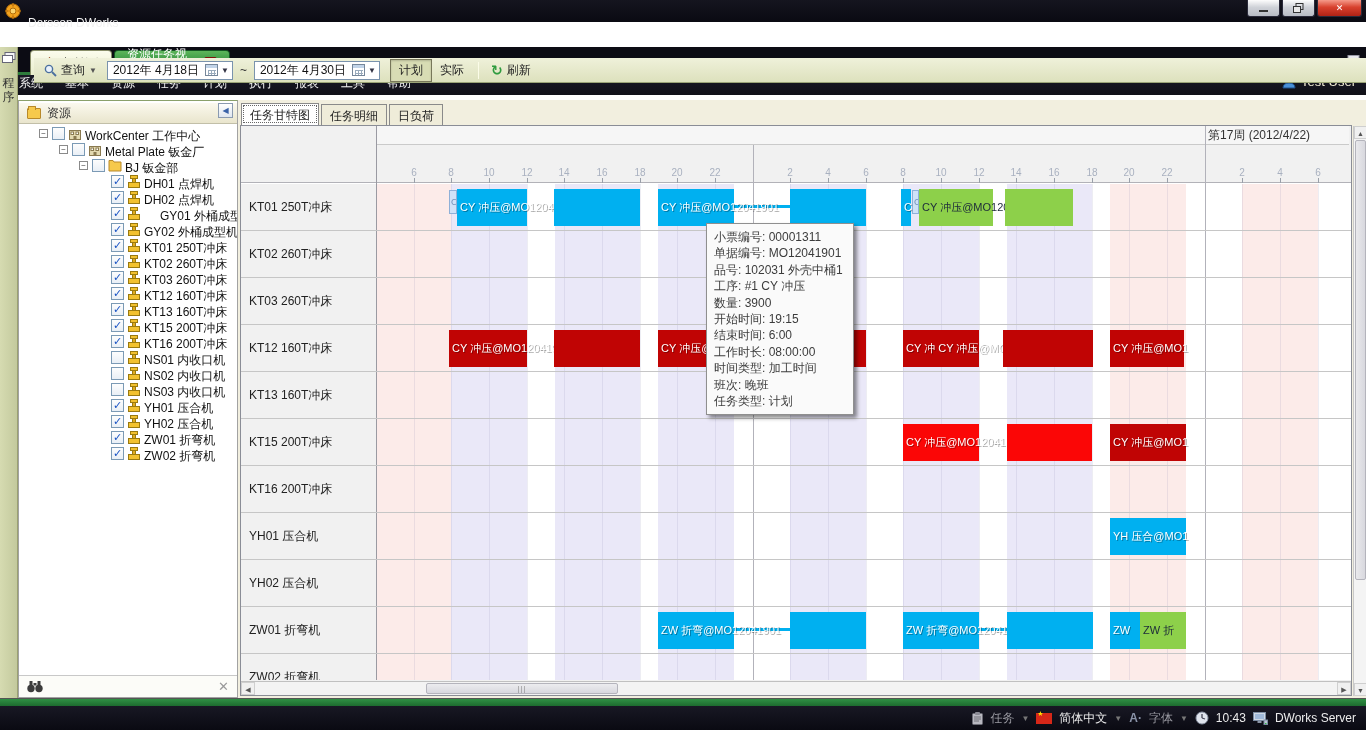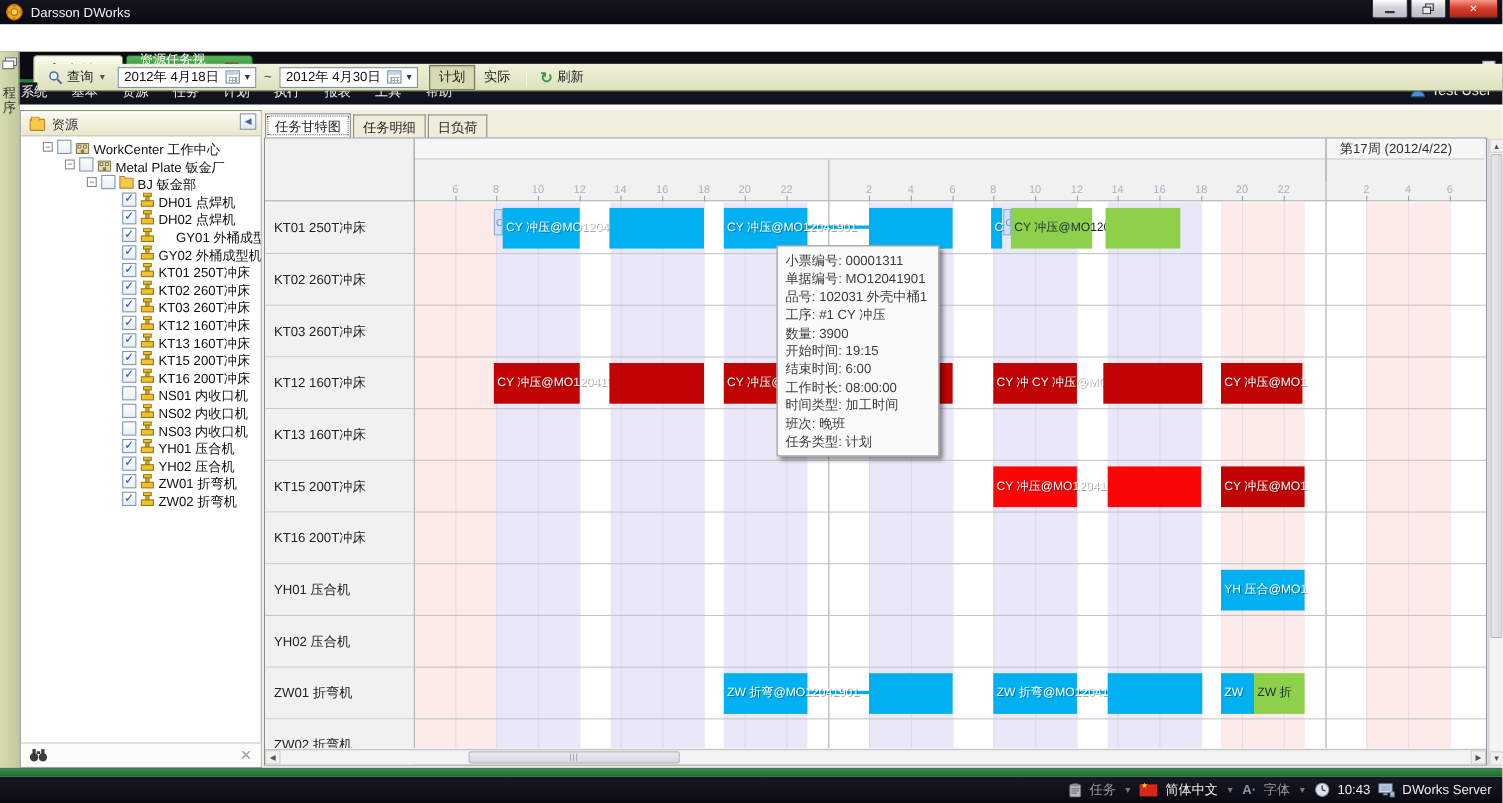--- a/index.html
+++ b/index.html
@@ -2,21 +2,21 @@
 <html><head>
 <meta charset="utf-8">
 <style>
   * { margin:0; padding:0; box-sizing:border-box; font-family:"Liberation Sans","DejaVu Sans",sans-serif; }
   html,body { width:1366px; height:730px; overflow:hidden; background:#fff; position:relative; }
 
   
   #titlebar { position:absolute; left:0; top:0; width:1366px; height:22px;
     background:linear-gradient(#15151f,#0a0a12); color:#fff; }
   #appicon { position:absolute; left:5px; top:3px; width:16px; height:16px; }
-  #wtitle { position:absolute; left:28px; top:4px; font-size:12px; color:#f2f2f2; }
+  #wtitle { position:absolute; left:28px; top:16px; font-size:12px; color:#f2f2f2; }
   .winbtns { position:absolute; right:4px; top:0; display:flex; }
   .wb { height:17px; width:33px; margin-left:2px; border:1px solid #2a2a3a; border-top:none;
     border-radius:0 0 3px 3px; background:linear-gradient(#fdfdfd,#cfd2d8 45%,#b8bcc4);
     display:flex; align-items:center; justify-content:center; font-size:9px; color:#333; }
   .wb.close { width:45px; background:linear-gradient(#f59a8a,#d8412e 45%,#b02215); color:#fff; font-weight:bold; }
 
   
   #menubar { position:absolute; left:0; top:22px; width:1366px; height:25px;
     background:linear-gradient(#1b1b28,#101018);margin-top:48px; }
   #menuitems { position:absolute; left:8px; top:0; height:25px; display:flex; }
@@ -448,21 +448,21 @@
 <div id="mainarea">
   <div id="viewtabs">
       <div class="vtab active">任务甘特图</div>
       <div class="vtab">任务明细</div>
       <div class="vtab">日负荷</div>
     </div>
 </div>
 <div id="gantt-outer">
     <div style="left: 0px; top: 0px; width: 1110px; height: 57px; background: rgb(241, 241, 241); border-bottom: 1px solid rgb(178, 178, 184); position: absolute;"></div>
     <div style="left: 135px; top: 0px; width: 829px; height: 19px; border-bottom: 1px solid rgb(202, 202, 202); font-size: 12px; color: rgb(51, 51, 51); line-height: 18px; padding-left: 6px; background: rgb(246, 246, 246); white-space: nowrap; overflow: hidden; position: absolute;"></div>
-    <div style="left: 964px; top: 0px; width: 144px; height: 19px; border-bottom: 1px solid rgb(202, 202, 202); font-size: 12px; color: rgb(51, 51, 51); line-height: 18px; padding-left: 12px; background: rgb(246, 246, 246); white-space: nowrap; overflow: hidden; position: absolute; border-left: 1px solid rgb(178, 178, 184);">第17周 (2012/4/22)</div>
+    <div style="left: 964px; top: 0px; width: 144px; height: 19px; border-bottom: 1px solid rgb(202, 202, 202); font-size: 12px; color: rgb(51, 51, 51); line-height: 18px; padding-left: 2px; background: rgb(246, 246, 246); white-space: nowrap; overflow: hidden; position: absolute; border-left: 1px solid rgb(178, 178, 184);">第17周 (2012/4/22)</div>
     <div style="left: 964px; top: 19px; width: 144px; height: 20px; font-size: 12px; color: rgb(51, 51, 51); line-height: 20px; text-align: center; white-space: nowrap; overflow: hidden; position: absolute; border-left: 1px solid rgb(178, 178, 184);"></div>
     <div style="left: 161px; top: 41px; width: 24px; text-align: center; font-size: 10px; color: rgb(169, 177, 192); position: absolute;">6</div>
     <div style="left: 173px; top: 52px; width: 1px; height: 5px; background: rgb(154, 160, 170); position: absolute;"></div>
     <div style="left: 198px; top: 41px; width: 24px; text-align: center; font-size: 10px; color: rgb(169, 177, 192); position: absolute;">8</div>
     <div style="left: 210px; top: 52px; width: 1px; height: 5px; background: rgb(154, 160, 170); position: absolute;"></div>
     <div style="left: 236px; top: 41px; width: 24px; text-align: center; font-size: 10px; color: rgb(169, 177, 192); position: absolute;">10</div>
     <div style="left: 248px; top: 52px; width: 1px; height: 5px; background: rgb(154, 160, 170); position: absolute;"></div>
     <div style="left: 274px; top: 41px; width: 24px; text-align: center; font-size: 10px; color: rgb(169, 177, 192); position: absolute;">12</div>
     <div style="left: 286px; top: 52px; width: 1px; height: 5px; background: rgb(154, 160, 170); position: absolute;"></div>
     <div style="left: 311px; top: 41px; width: 24px; text-align: center; font-size: 10px; color: rgb(169, 177, 192); position: absolute;">14</div>

